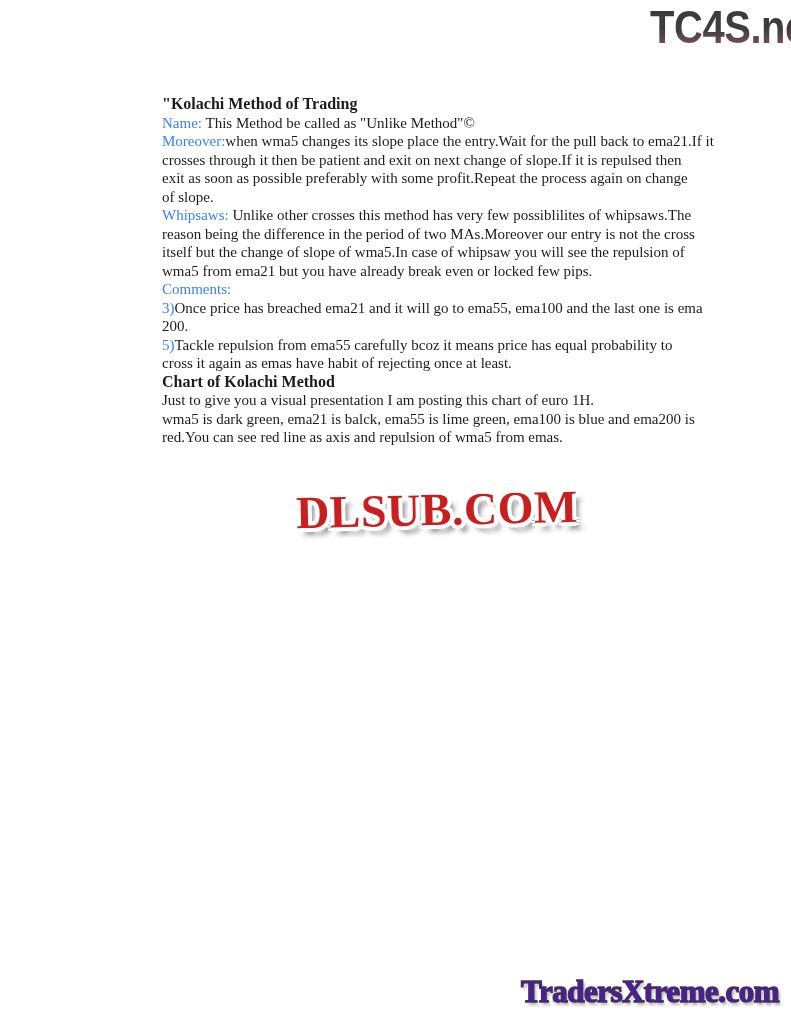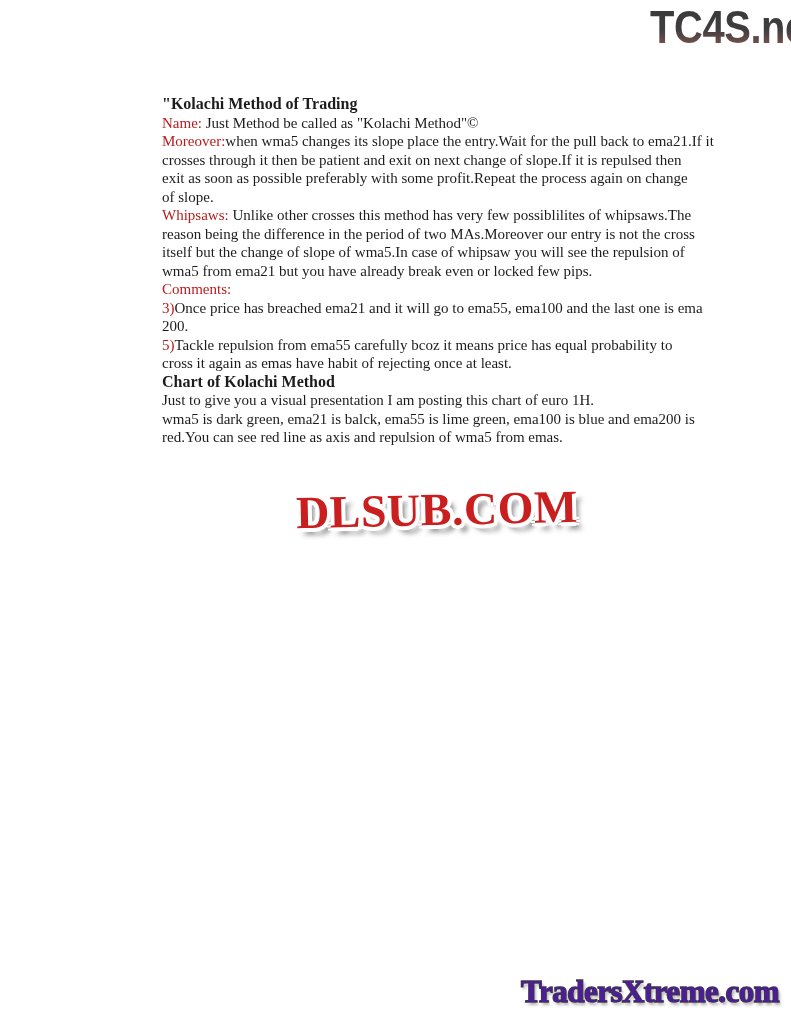--- a/index.html
+++ b/index.html
@@ -26,21 +26,21 @@
     white-space:nowrap;
   }
 
   
   .content{
     position:absolute;left:118px;top:95px;width:640px;
     font-size:15px;line-height:18.5px;
   }
   .content p{margin:0;white-space:pre-line;}
   .bold{font-weight:bold;font-size:16px;}
-  .red{color:#b91c1c;}
+  .red{color:#3b82f6;}
   .gap{margin-top:18.5px;}
   .gap3{margin-top:55px;font-family:Liberation Serif, serif;}
 
   
   .wm{
     position:absolute;left:252px;top:487px;
     font-family:"Liberation Serif", serif;
     font-weight:bold;font-size:46px;line-height:1;
     letter-spacing:0.5px;
     color:#c9201f;
@@ -67,21 +67,21 @@
 </style>
 </head>
 <body>
 
 <div class="page">
 
   <div class="tc4s">TC4S.net</div>
 
   <div class="content">
     <p class="bold">"Kolachi Method of Trading</p>
-    <p><span class="red">Name:</span><span> Just Method be called as "Kolachi Method"©</span></p>
+    <p><span class="red">Name:</span><span> This Method be called as "Unlike Method"©</span></p>
     <p class="gap"><span class="red">Moreover:</span><span>when wma5 changes its slope place the entry.Wait for the pull back to ema21.If it
 crosses through it then be patient and exit on next change of slope.If it is repulsed then
 exit as soon as possible preferably with some profit.Repeat the process again on change
 of slope.</span></p>
     <p class="gap"><span class="red">Whipsaws:</span><span> Unlike other crosses this method has very few possiblilites of whipsaws.The
 reason being the difference in the period of two MAs.Moreover our entry is not the cross
 itself but the change of slope of wma5.In case of whipsaw you will see the repulsion of
 wma5 from ema21 but you have already break even or locked few pips.</span></p>
     <p class="gap"><span class="red">Comments:</span></p>
     <p><span class="red">3)</span><span>Once price has breached ema21 and it will go to ema55, ema100 and the last one is ema

